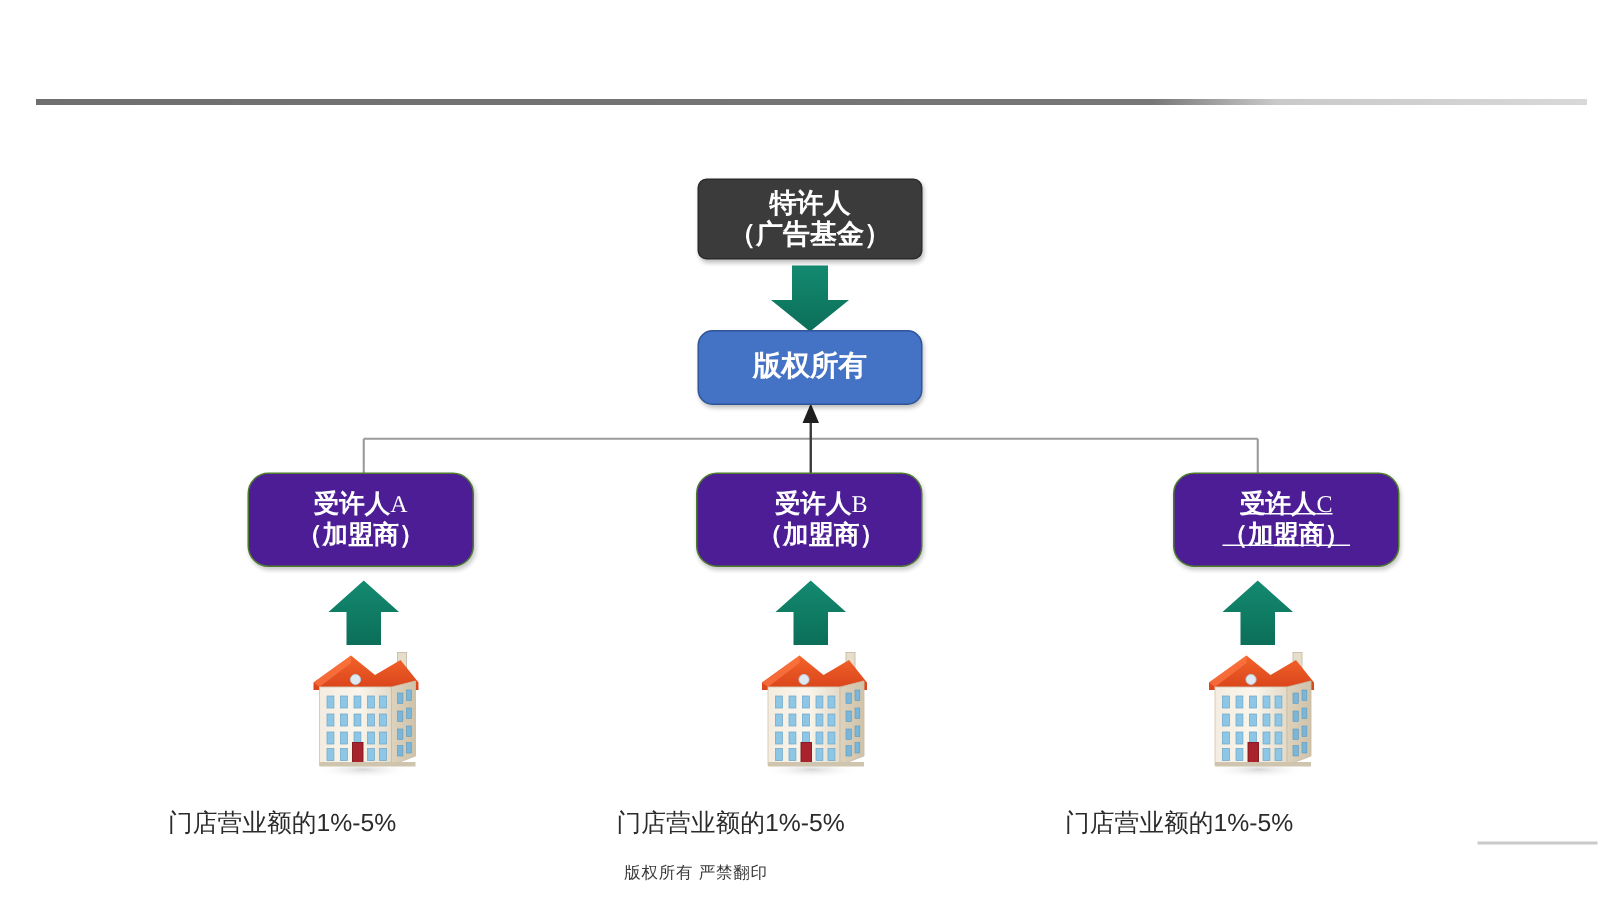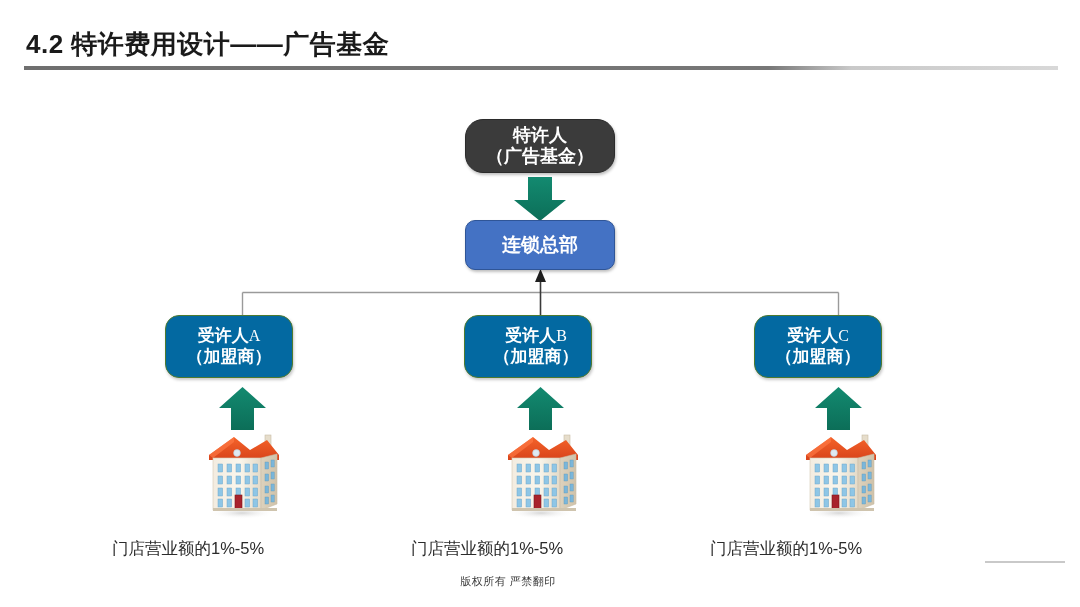--- a/index.html
+++ b/index.html
@@ -57,50 +57,50 @@
     white-space: nowrap;
   }
 
   #node-franchisor {
     left: 465px;
     top: 119px;
     width: 150px;
     height: 54px;
     background: #3b3b3b;
     border: 1px solid #2b2b2b;
-    border-radius: 18px;
+    border-radius: 6px;
     font-size: 18px;
     box-shadow: 1px 2px 3px rgba(0,0,0,0.25);
   }
 
   #node-adfund {
     left: 465px;
     top: 220px;
     width: 150px;
     height: 50px;
     background: #4472c4;
     border: 1.5px solid #2f5597;
     border-radius: 10px;
     font-size: 19px;
     box-shadow: 1px 2px 3px rgba(0,0,0,0.25);
   }
 
   .node-franchisee {
-    width: 128px;
+    width: 151px;
     height: 63px;
-    background: #0369a1;
+    background: #4c1d95;
     border: 1.5px solid #4e7a2f;
     border-radius: 14px;
     font-size: 17px;
     top: 315px;
     box-shadow: 1px 2px 3px rgba(0,0,0,0.22);
   }
   #node-franchisee-a { left: 165px; }
   #node-franchisee-b { left: 464px; padding-left: 16px; }
-  #node-franchisee-c { left: 754px; }
+  #node-franchisee-c { left: 782px; text-decoration: underline; }
 
   .suffix-letter {
     font-family: "Liberation Serif", "DejaVu Serif", serif;
     font-weight: normal;
     font-size: 16px;
   }
 
   
   #connectors {
     position: absolute;
@@ -138,38 +138,36 @@
 
   #footer-note {
     position: absolute;
     left: 0;
     top: 574px;
     width: 928px;
     text-align: center;
     font-size: 11px;
     color: #3a3a3a;
     letter-spacing: 0.5px;
-    padding-left: 44px;
   }
 
   #corner-rule {
     position: absolute;
     left: 985px;
     top: 561px;
     width: 80px;
     height: 2px;
     background: #c9c9c9;
   }
 </style>
 </head>
 <body>
 
 <div id="slide">
 
-  <div id="slide-title">4.2  特许费用设计——广告基金</div>
   <div id="title-rule"></div>
 
   <svg id="connectors" viewBox="0 0 1080 607" xmlns="http://www.w3.org/2000/svg">
     <defs>
       <linearGradient id="tealGrad" x1="0" y1="0" x2="0" y2="1">
         <stop offset="0%" stop-color="#138a70"></stop>
         <stop offset="100%" stop-color="#0c6e58"></stop>
       </linearGradient>
     </defs>
 
@@ -198,21 +196,21 @@
       <polygon points="827,430 827,408 815,408 838.5,387 862,408 850,408 850,430" fill="url(#tealGrad)"></polygon>
     </g>
   </svg>
 
   <div class="node" id="node-franchisor">
     <span class="line1">特许人</span>
     <span class="line2">（广告基金）</span>
   </div>
 
   <div class="node" id="node-adfund">
-    <span class="line1">连锁总部</span>
+    <span class="line1">版权所有</span>
   </div>
 
   <div class="node node-franchisee" id="node-franchisee-a">
     <span class="line1"><span>受许人</span><span class="suffix-letter">A</span></span>
     <span class="line2">（加盟商）</span>
   </div>
 
   <div class="node node-franchisee" id="node-franchisee-b">
     <span class="line1"><span>受许人</span><span class="suffix-letter">B</span></span>
     <span class="line2">（加盟商）</span>

